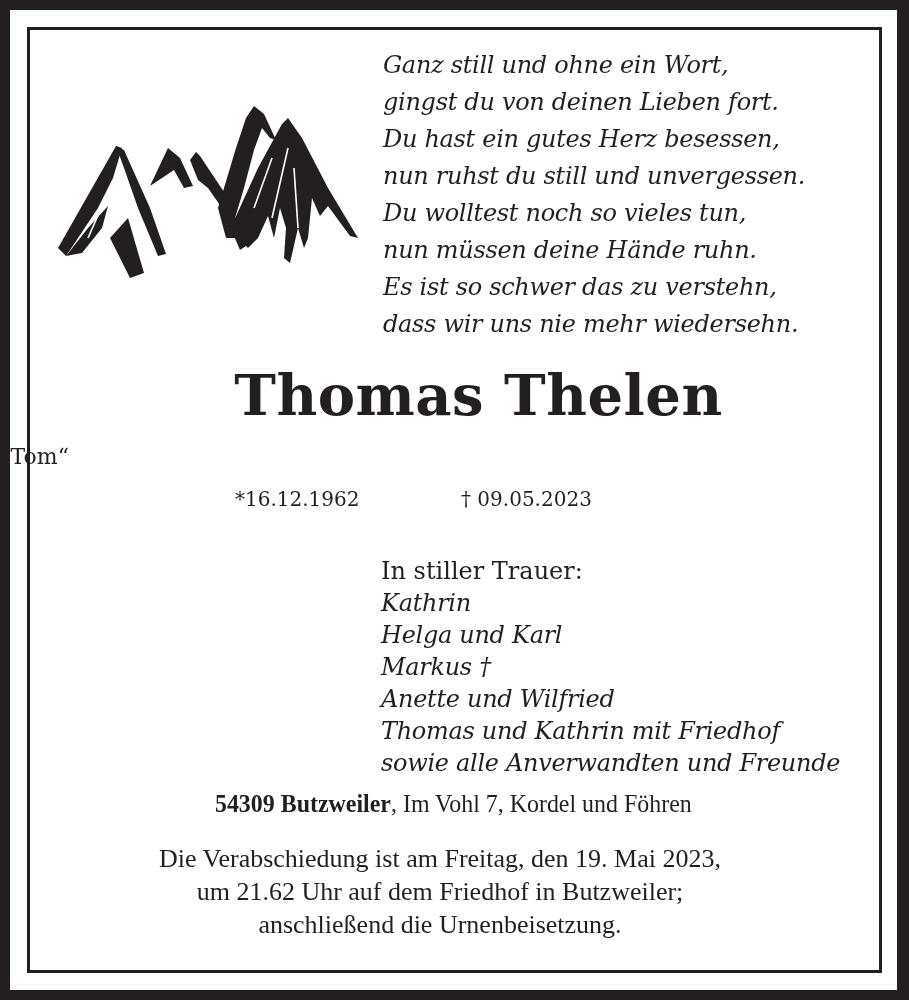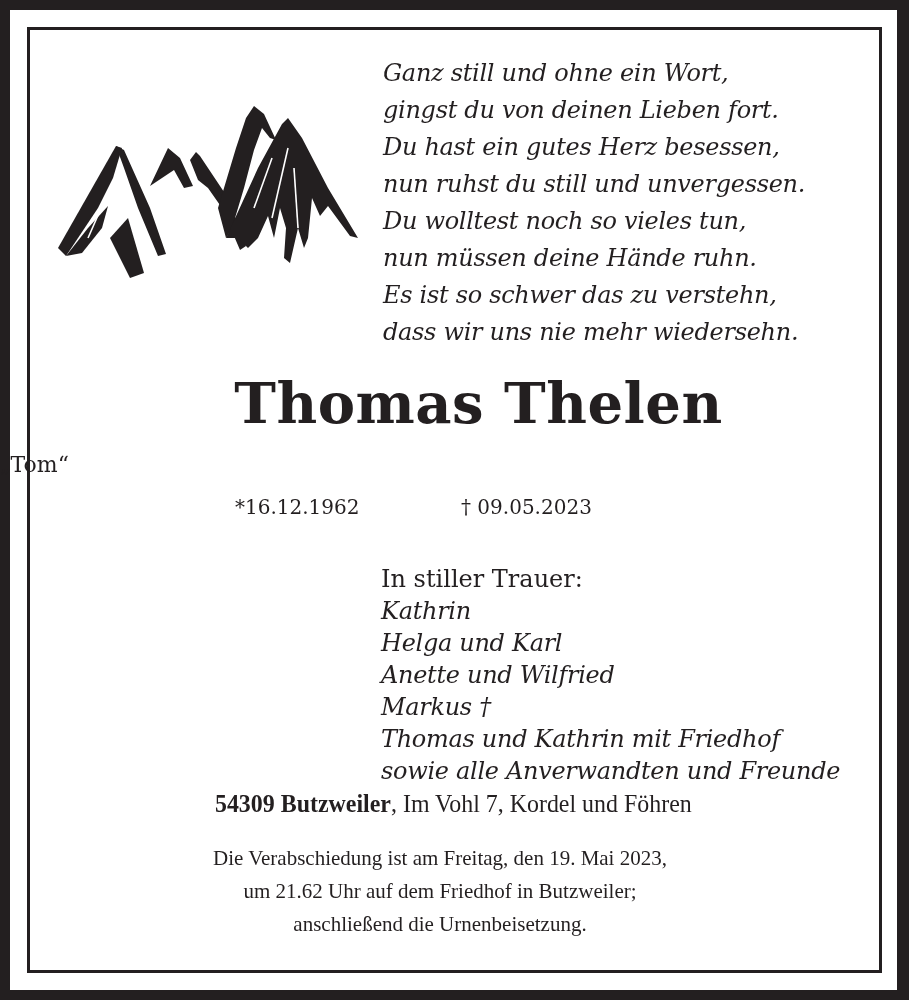--- a/index.html
+++ b/index.html
@@ -1,33 +1,33 @@
 <!DOCTYPE html>
 <html><head>
 <meta charset="utf-8">
 <style>
   html, body { margin: 0; padding: 0; }
   body { width: 909px; height: 1000px; background: #231f20; position: relative; overflow: hidden; }
   .page { position: absolute; left: 10px; top: 10px; width: 887px; height: 980px; background: #ffffff; }
   .inner { position: absolute; left: 17px; top: 17px; width: 849px; height: 940px; border: 3px solid #231f20; box-sizing: content-box; }
-  .serif { font-family: "DejaVu Serif", "Liberation Serif", serif; color: #231f20; margin-top: 8px; }
+  .serif { font-family: "DejaVu Serif", "Liberation Serif", serif; color: #231f20; }
   .mountains { position: absolute; left: 58px; top: 88px; width: 300px; height: 192px; }
   .poem { position: absolute; left: 383px; top: 47px; font-style: italic; font-size: 24px; line-height: 37px; letter-spacing: -0.3px; }
   .poem div { white-space: nowrap; }
   .name { position: absolute; left: 0; width: 909px; top: 360px; text-align: center; font-weight: bold; font-size: 56px; line-height: 70px; letter-spacing: 0.5px; padding-left: 24px; }
   .nick { position: absolute; left: 0; width: 909px; top: 443px; font-size: 22px; line-height: 28px; }
   .dates { position: absolute; top: 484px; font-size: 20px; line-height: 30px; }
   .birth { left: 235px; }
   .death { left: 461px; text-align: center; }
   .mourners { position: absolute; left: 381px; top: 555px; font-size: 24px; line-height: 32px; }
   .mourners .head { font-style: normal; }
   .mourners .it { font-style: italic; white-space: nowrap; letter-spacing: -0.3px; }
   .address { position: absolute; left: 0; width: 909px; top: 788px; text-align: center; font-family: "Liberation Serif", "DejaVu Serif", serif; font-size: 26px; line-height: 32px; color: #231f20; transform: scaleX(0.92); transform-origin: 440px 0; }
   .address b { font-weight: bold; }
-  .service { position: absolute; left: 0; width: 880px; top: 842px; text-align: center; font-family: "Liberation Serif", "DejaVu Serif", serif; font-size: 21px; line-height: 33px; color: #231f20; }
+  .service { position: absolute; left: 0; width: 880px; top: 842px; text-align: center; font-family: "Liberation Serif", "DejaVu Serif", serif; font-size: 26px; line-height: 33px; color: #231f20; }
 </style>
 </head>
 <body>
 
 <div class="page">
   <div class="inner"></div>
 </div>
 
 <svg class="mountains" viewBox="0 0 300 192">
   <g fill="#231f20">
@@ -62,22 +62,22 @@
 
 <div class="name serif">Thomas Thelen</div>
 <div class="nick serif">„Tom“</div>
 <div class="dates birth serif">*16.12.1962</div>
 <div class="dates death serif">† 09.05.2023</div>
 
 <div class="mourners serif">
   <div class="head">In stiller Trauer:</div>
   <div class="it">Kathrin</div>
   <div class="it">Helga und Karl</div>
+  <div class="it">Markus †</div>
   <div class="it">Anette und Wilfried</div>
-  <div class="it">Markus †</div>
   <div class="it">Thomas und Kathrin mit Friedhof</div>
   <div class="it">sowie alle Anverwandten und Freunde</div>
 </div>
 
 <div class="address"><b>54309 Butzweiler</b><span>, Im Vohl 7, Kordel und Föhren</span></div>
 
 <div class="service">
   <div>Die Verabschiedung ist am Freitag, den 19. Mai 2023,</div>
   <div>um 21.62 Uhr auf dem Friedhof in Butzweiler;</div>
   <div>anschließend die Urnenbeisetzung.</div>

